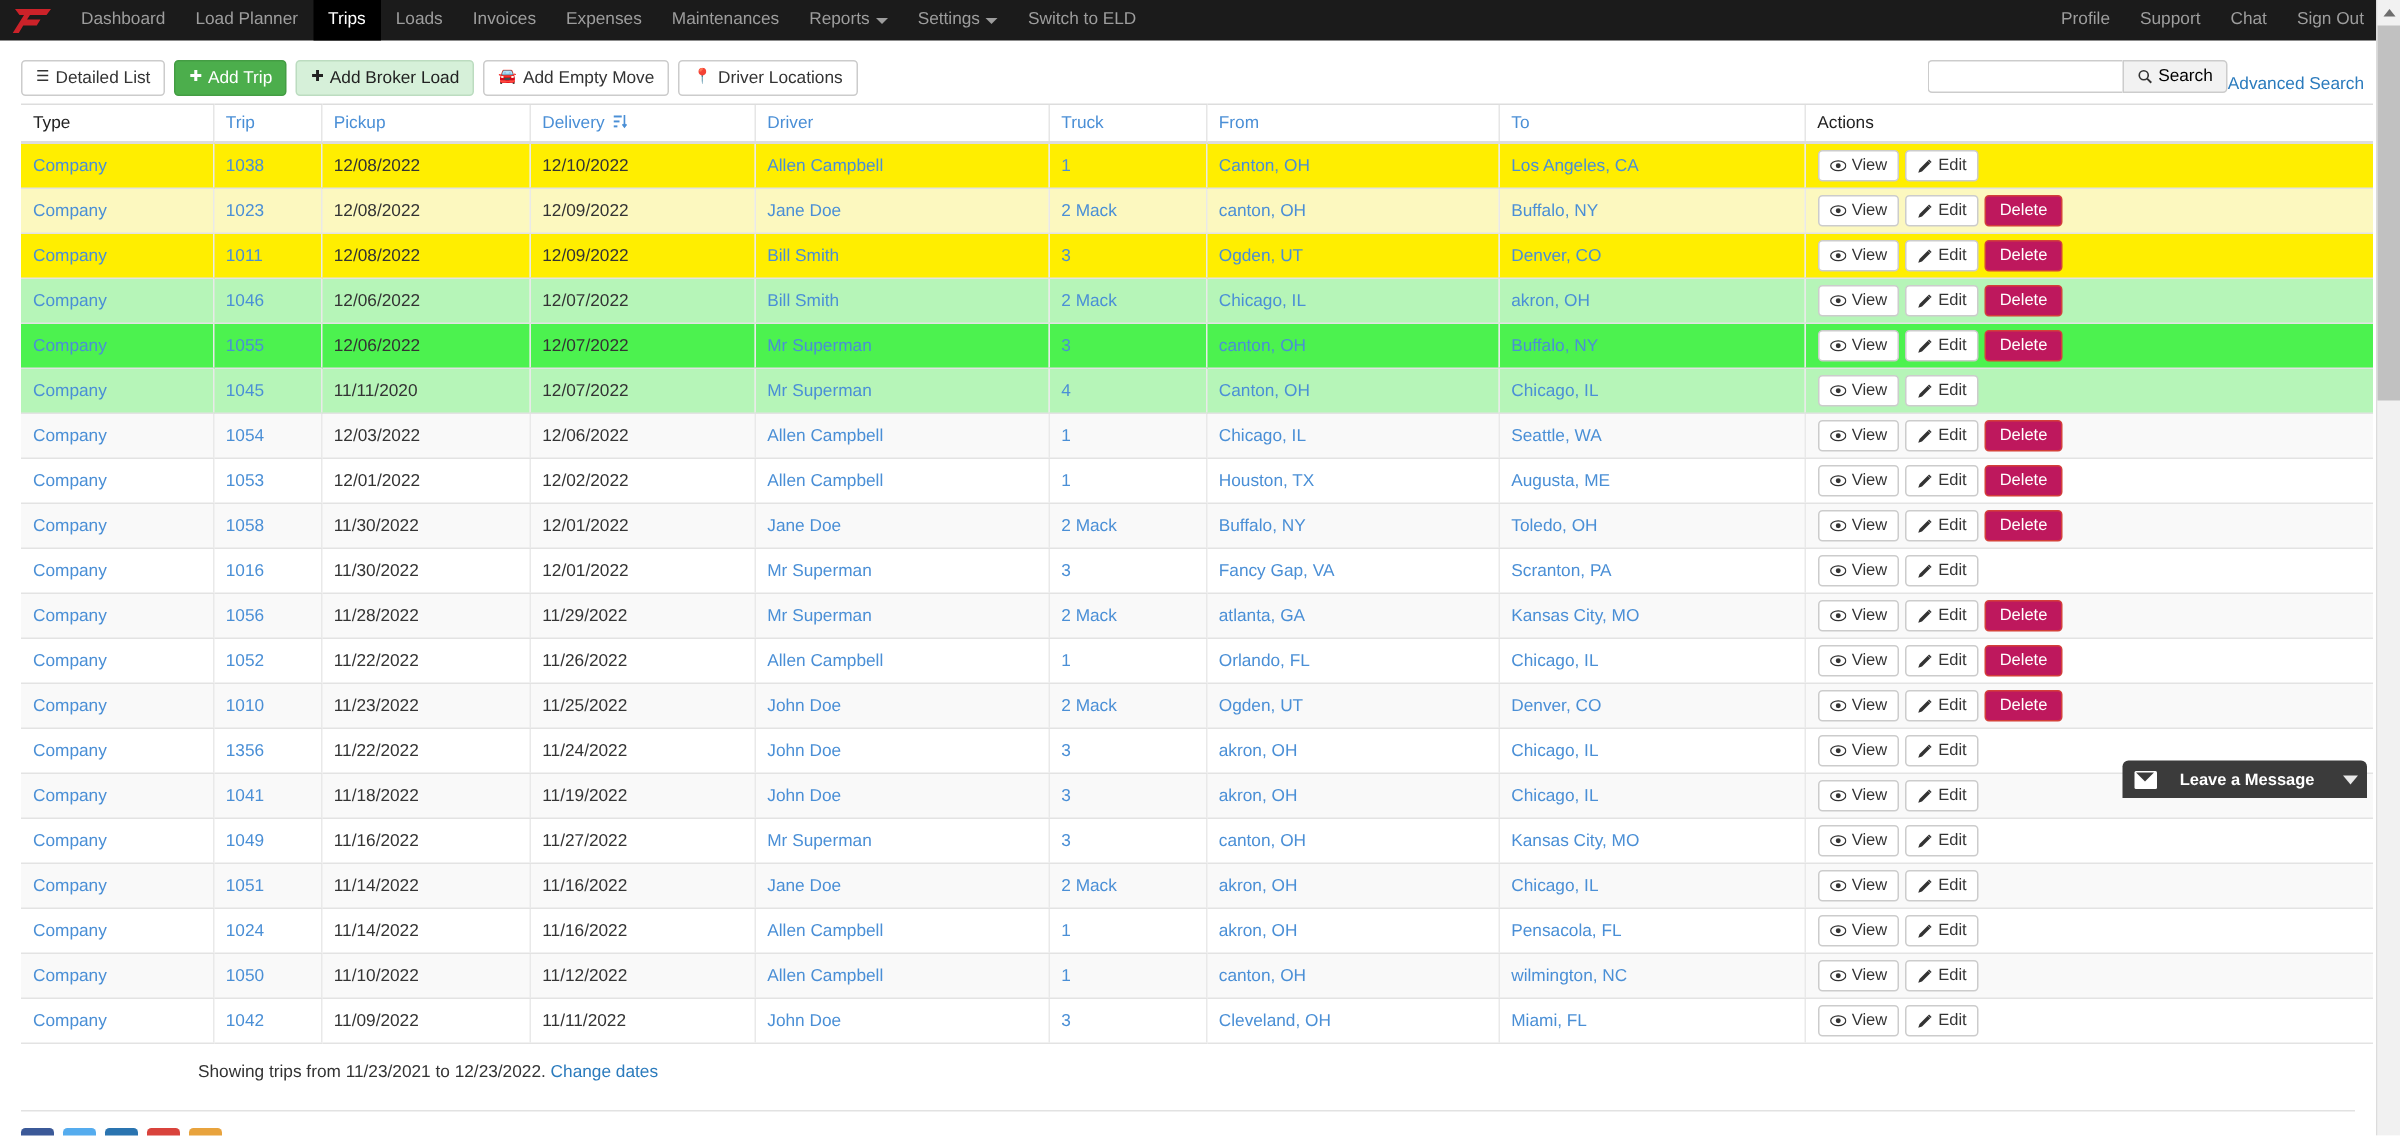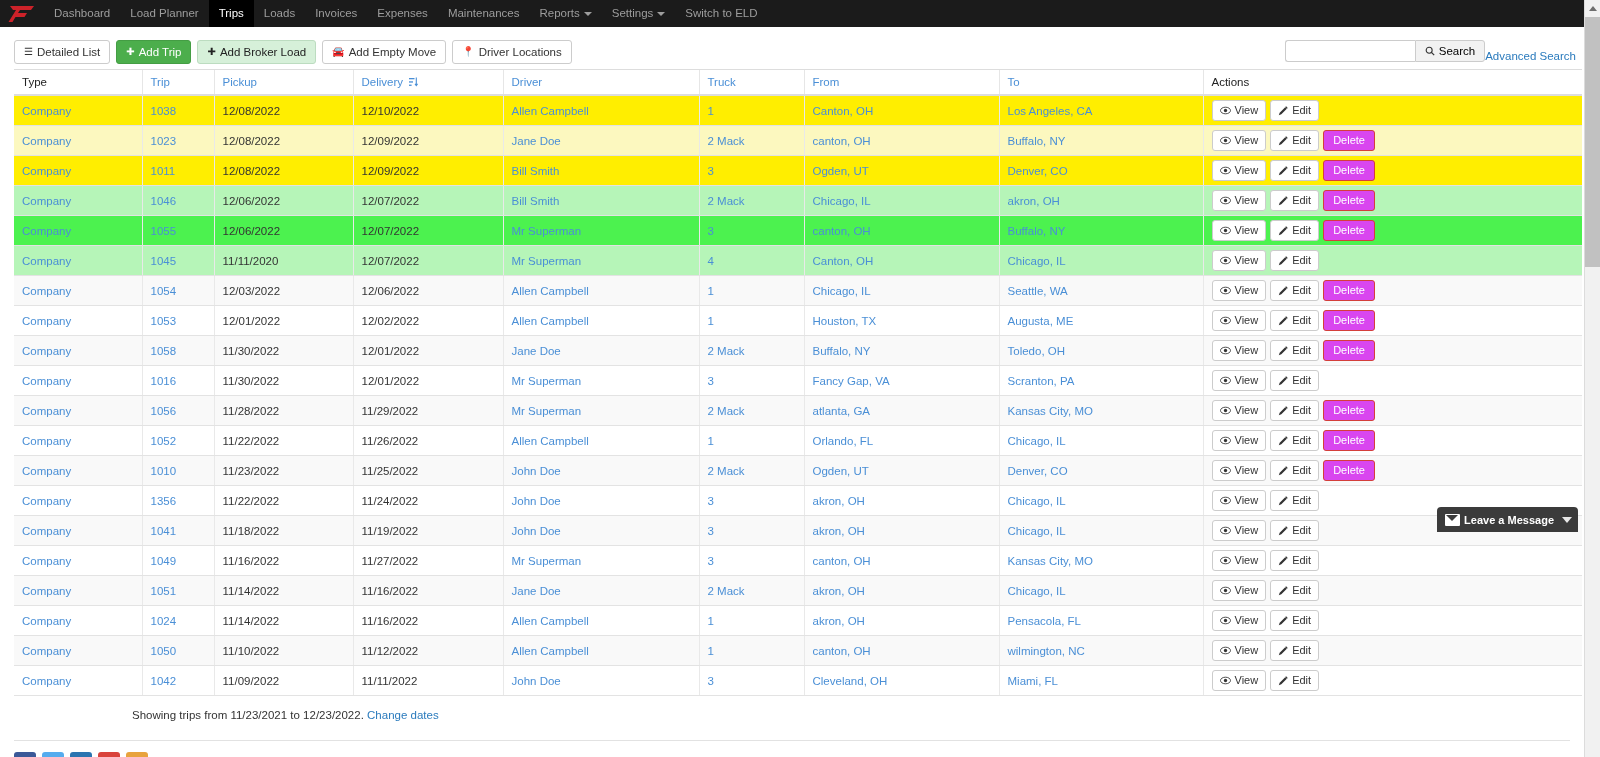--- a/index.html
+++ b/index.html
@@ -186,21 +186,21 @@
     display: inline-flex; align-items: center; gap: 4px;
     border: 1px solid #ccc;
     background: #fff;
     color: #333;
     border-radius: 3px;
     padding: 2px 7px;
     font-size: 11px;
     line-height: 15px;
     cursor: pointer;
   }
-  .abtn.danger { background:#d946ef; border-color:#d43f3a; color:#fff; padding: 2px 9px; }
+  .abtn.danger { background:#be185d; border-color:#d43f3a; color:#fff; padding: 2px 9px; }
   .abtn svg { display:block; }
 
   .showing {
     margin: 13px 0 0 118px;
     font-size: 11.5px;
     color: #333;
   }
   .showing a { color: #2b7bbd; text-decoration: none; cursor:pointer; }
 
   
@@ -216,21 +216,21 @@
 
   
   .chat-widget {
     position: absolute;
     right: 22px; bottom: 0;
     height: 25px;
     background: #3b3b3b;
     border-radius: 4px 4px 0 0;
     display: flex; align-items: center;
     padding: 0 6px 0 8px;
-    gap: 4px;
+    gap: 15px;
     color: #fff;
     font-size: 11px;
     font-weight: bold;
     cursor: pointer;
     z-index: 40;
   }
   .chat-widget .env {
     width: 15px; height: 12px;
     background: #fff;
     position: relative;
@@ -288,20 +288,34 @@
           <i class="caret"></i>
         </li>
       <li class="nav-item">
           <span>Settings</span>
           <i class="caret"></i>
         </li>
       <li class="nav-item">
           <span>Switch to ELD</span>
         </li>
     </ul>
+    <div class="nav-right">
+      <div class="nav-item">
+          <span>Profile</span>
+        </div>
+      <div class="nav-item">
+          <span>Support</span>
+        </div>
+      <div class="nav-item">
+          <span>Chat</span>
+        </div>
+      <div class="nav-item">
+          <span>Sign Out</span>
+        </div>
+    </div>
   </div>
 
   <div class="content">
 
     <div class="toolbar-row">
       <button class="btn">
         <span class="gl">☰</span>
         <span>Detailed List</span>
       </button>
       <button class="btn btn-success">

